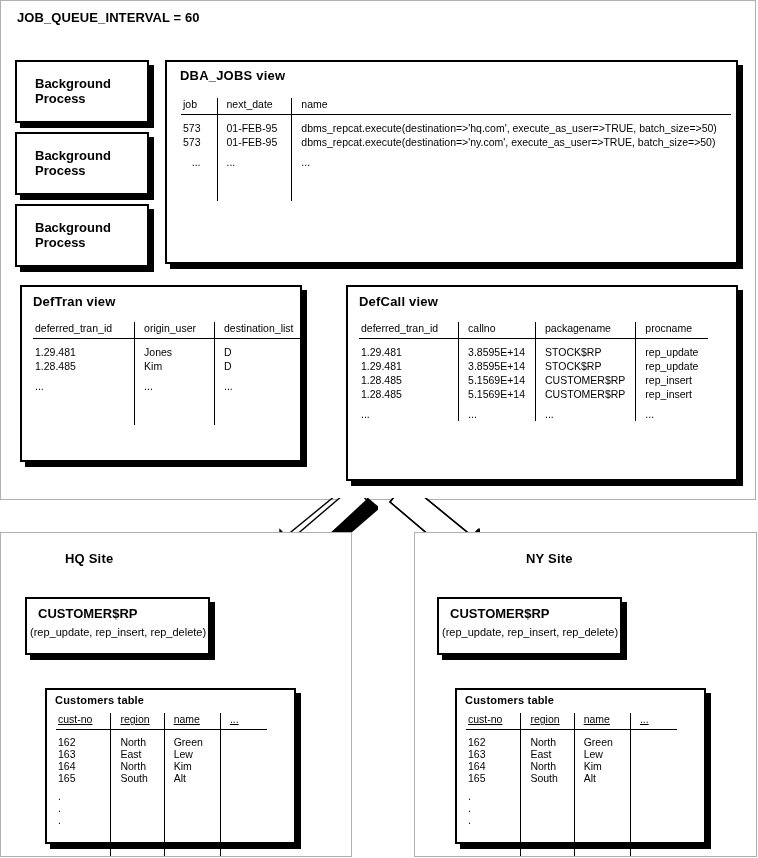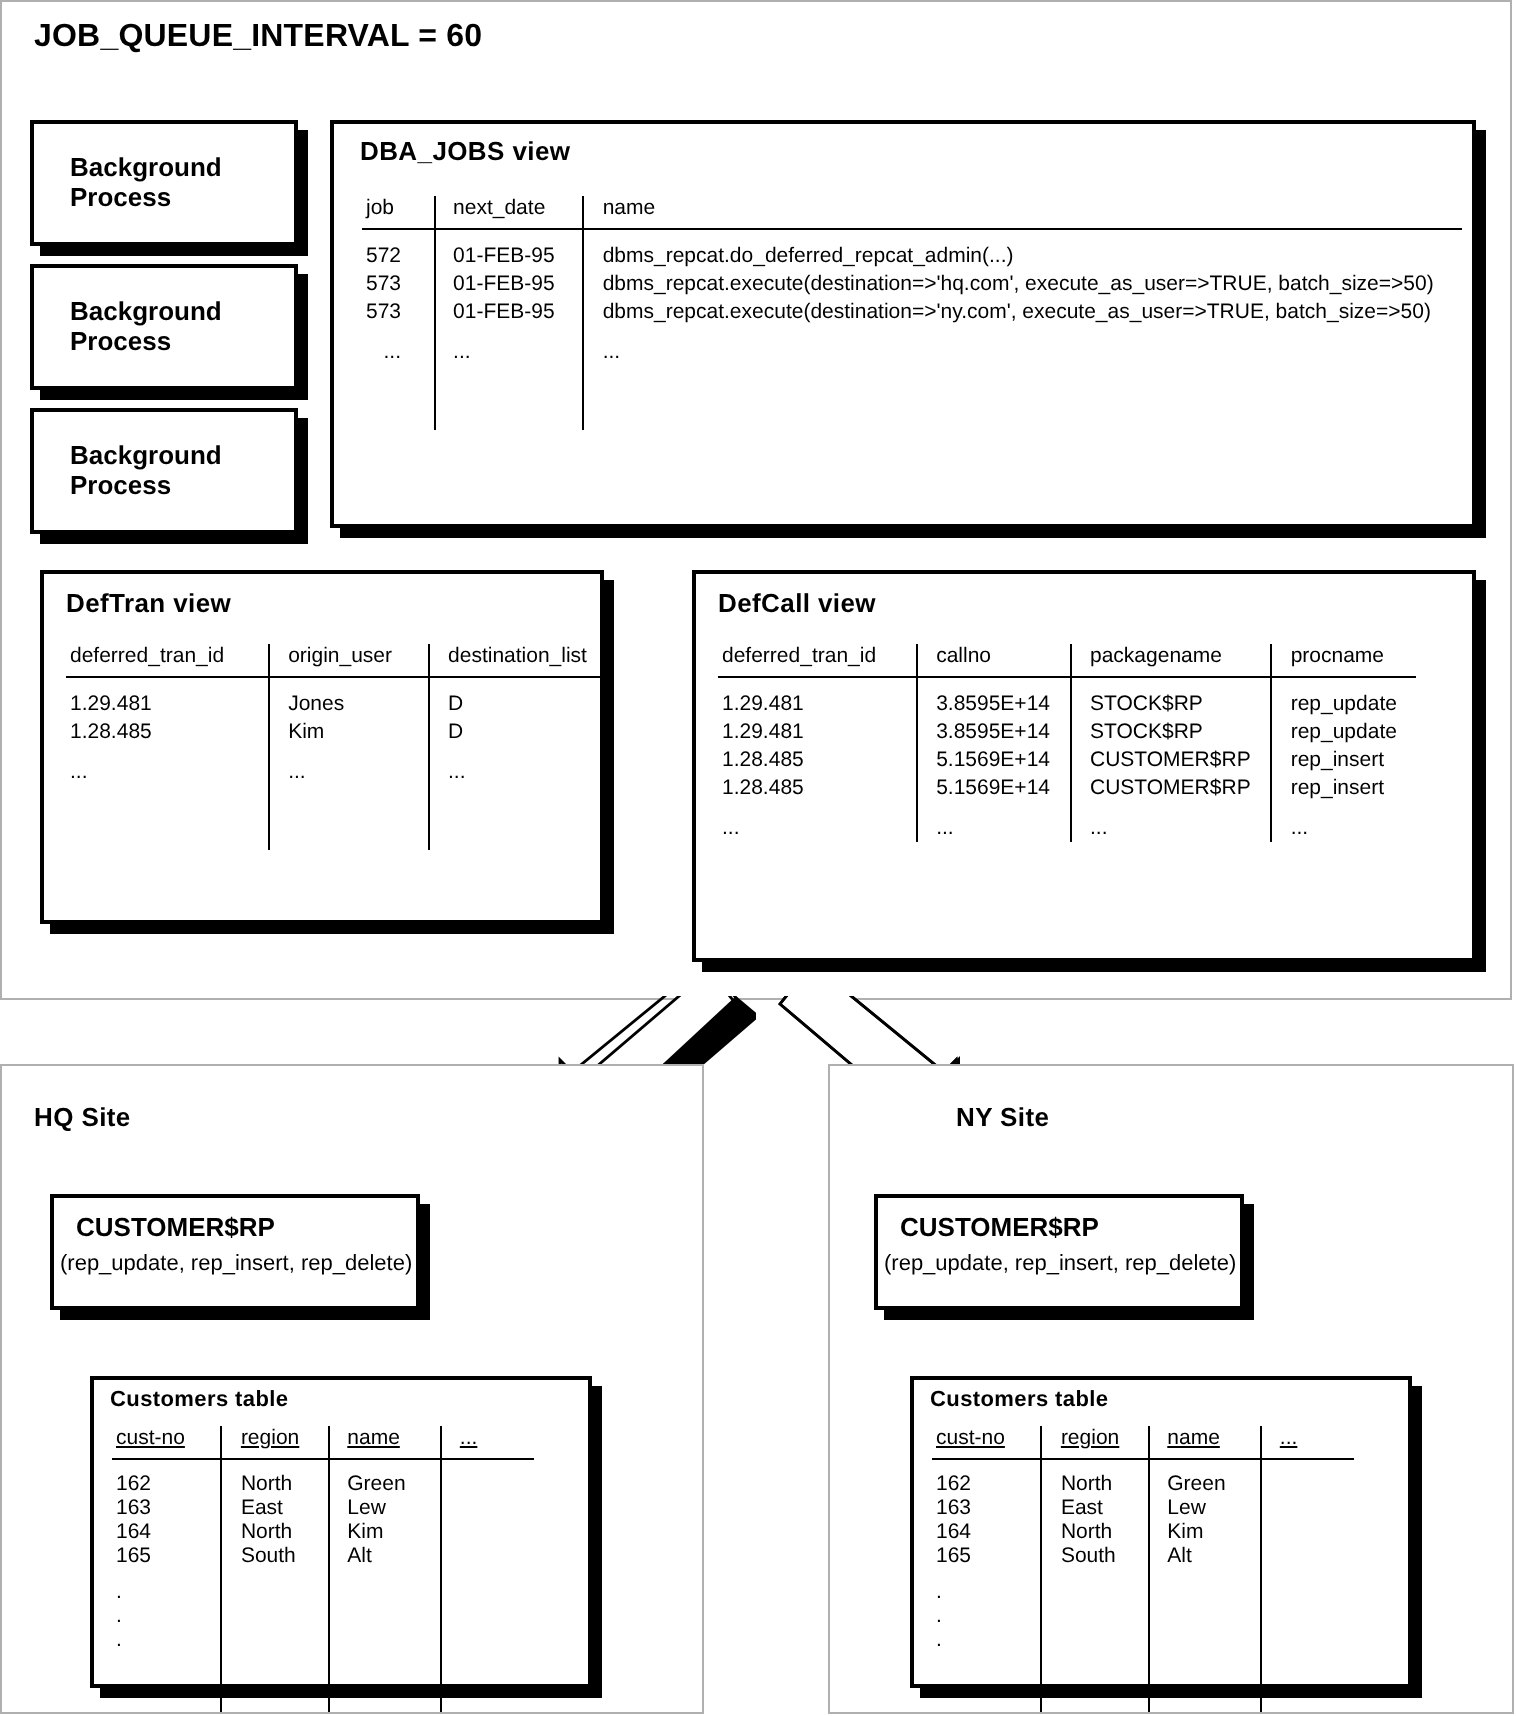--- a/index.html
+++ b/index.html
@@ -35,25 +35,26 @@
     box-sizing:border-box;
     box-shadow:5px 5px 0 0 #000000;
   }
 
   .site-title{
     position:absolute;
     font-size:13px;
     font-weight:bold;
     letter-spacing:.2px;
     white-space:nowrap;
+    margin-left:48px;
   }
 
   .param{
     position:absolute;
-    font-size:16px;
+    font-size:13px;
     font-weight:bold;
     letter-spacing:.1px;
     white-space:nowrap;
   }
 
   .box-title{
     position:absolute;
     font-size:13px;
     font-weight:bold;
     white-space:nowrap;
@@ -131,25 +132,20 @@
         <th class="sep">next_date</th>
         <th class="sep">name</th>
       </tr>
     </thead>
     <tbody>
       <tr class="gap">
           <td></td>
           <td class="sep"></td>
           <td class="sep"></td>
         </tr>
-      <tr>
-        <td class="jobnum">572</td>
-        <td class="sep">01-FEB-95</td>
-        <td class="sep">dbms_repcat.do_deferred_repcat_admin(...)</td>
-      </tr>
       <tr>
         <td class="jobnum">573</td>
         <td class="sep">01-FEB-95</td>
         <td class="sep">dbms_repcat.execute(destination=&gt;'hq.com',   execute_as_user=&gt;TRUE,  batch_size=&gt;50)</td>
       </tr>
       <tr>
         <td class="jobnum">573</td>
         <td class="sep">01-FEB-95</td>
         <td class="sep">dbms_repcat.execute(destination=&gt;'ny.com',   execute_as_user=&gt;TRUE,  batch_size=&gt;50)</td>
       </tr>

